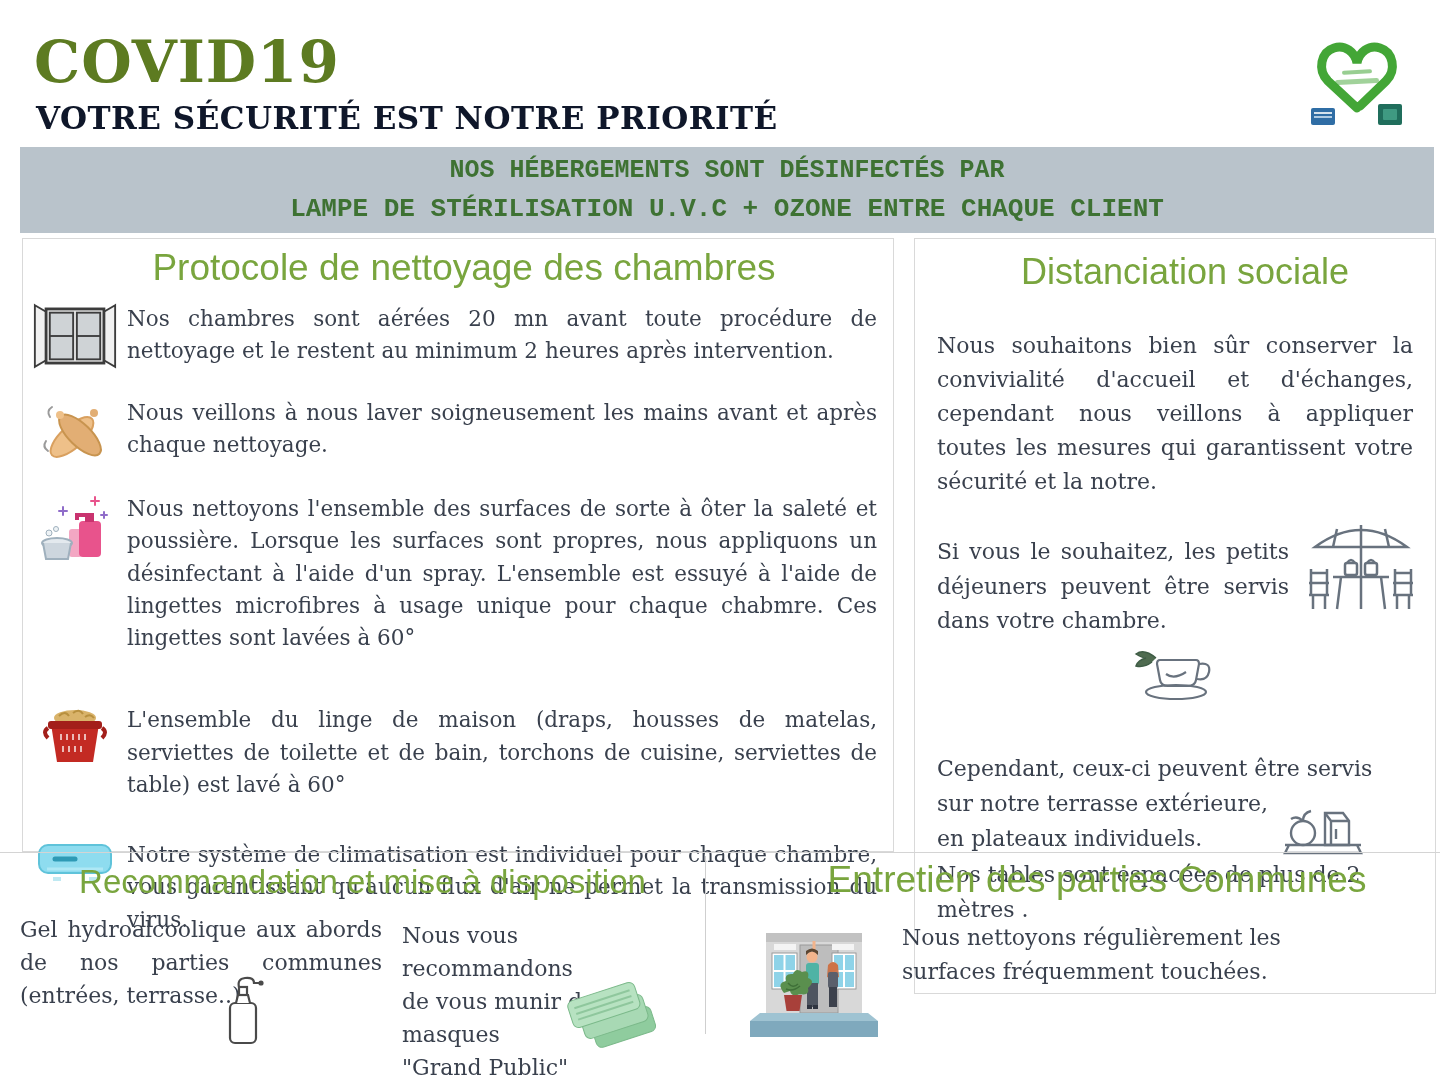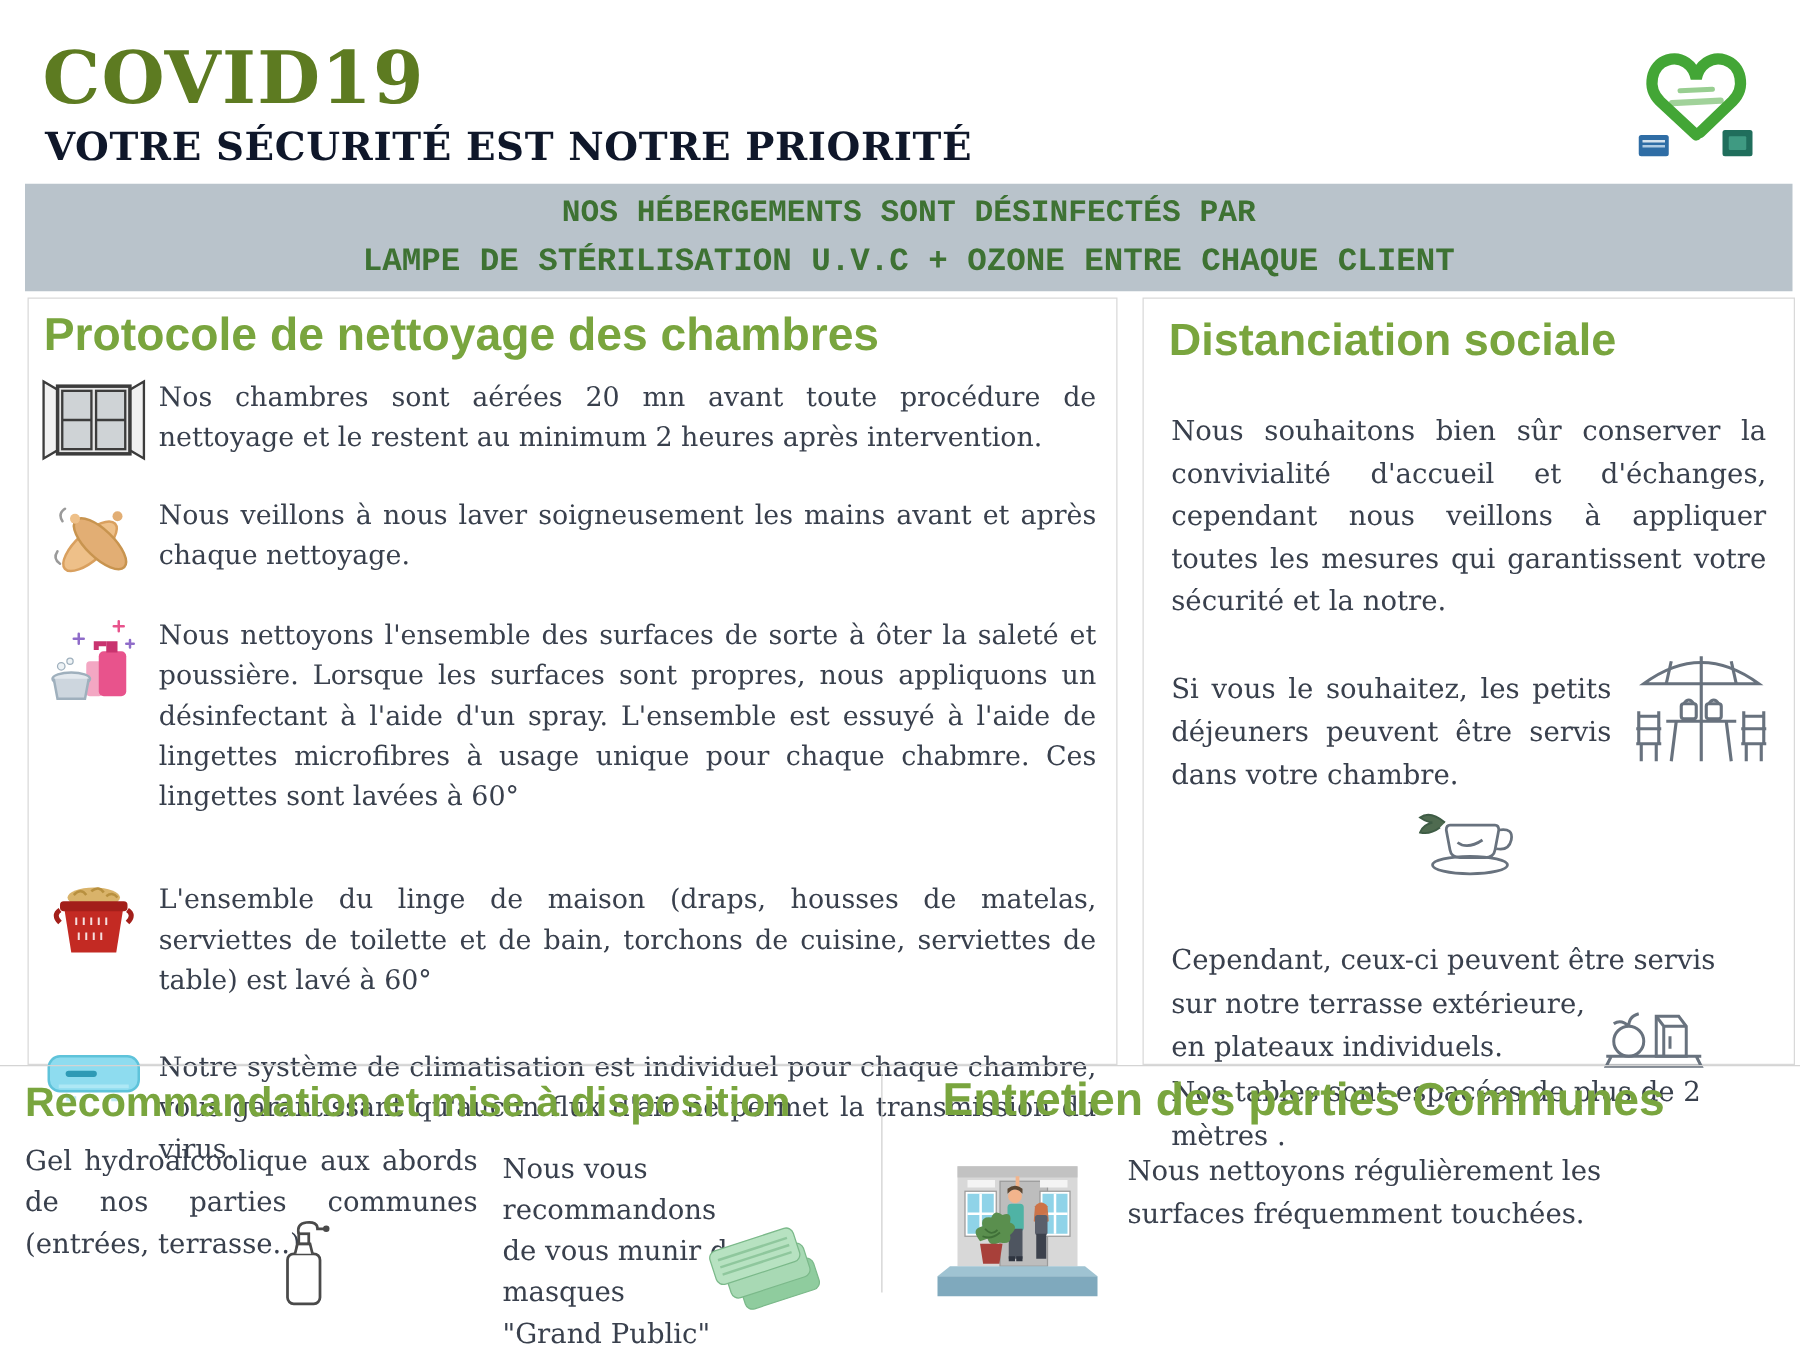--- a/index.html
+++ b/index.html
@@ -29,25 +29,25 @@
     font-family:Liberation Mono, monospace;font-weight:bold;color:#3e7233;
   }
   .banner .l1{font-size:25px;}
   .banner .l2{font-size:26px;}
   
   .panel-left{
     position:absolute;left:22px;top:238px;width:872px;height:614px;
     border:1px solid #d9d9d9;background:#fff;box-sizing:border-box;
   }
   .panel-right{
-    position:absolute;left:914px;top:238px;right:4px;height:614px;
+    position:absolute;left:914px;top:238px;right:4px;height:756px;
     border:1px solid #d9d9d9;background:#fff;box-sizing:border-box;
   }
   .h-green{
-    font-family:"Liberation Sans",sans-serif;font-weight:bold;color:#79a53e;
+    font-family:"Liberation Sans",sans-serif;font-weight:normal;color:#79a53e;text-align:center;
   }
   .panel-left h2{margin:8px 0 0 12px;font-size:37px;}
   .panel-right h2{margin:12px 0 0 20px;font-size:36px;}
   .item{display:flex;align-items:flex-start;}
   .item .ic{flex:0 0 104px;display:flex;justify-content:center;}
   .item .tx{
     flex:1;padding-right:16px;font-size:21.5px;line-height:1.5;
     text-align:justify;
   }
   .i1{margin-top:14px;} .i2{margin-top:28px;} .i3{margin-top:26px;}

